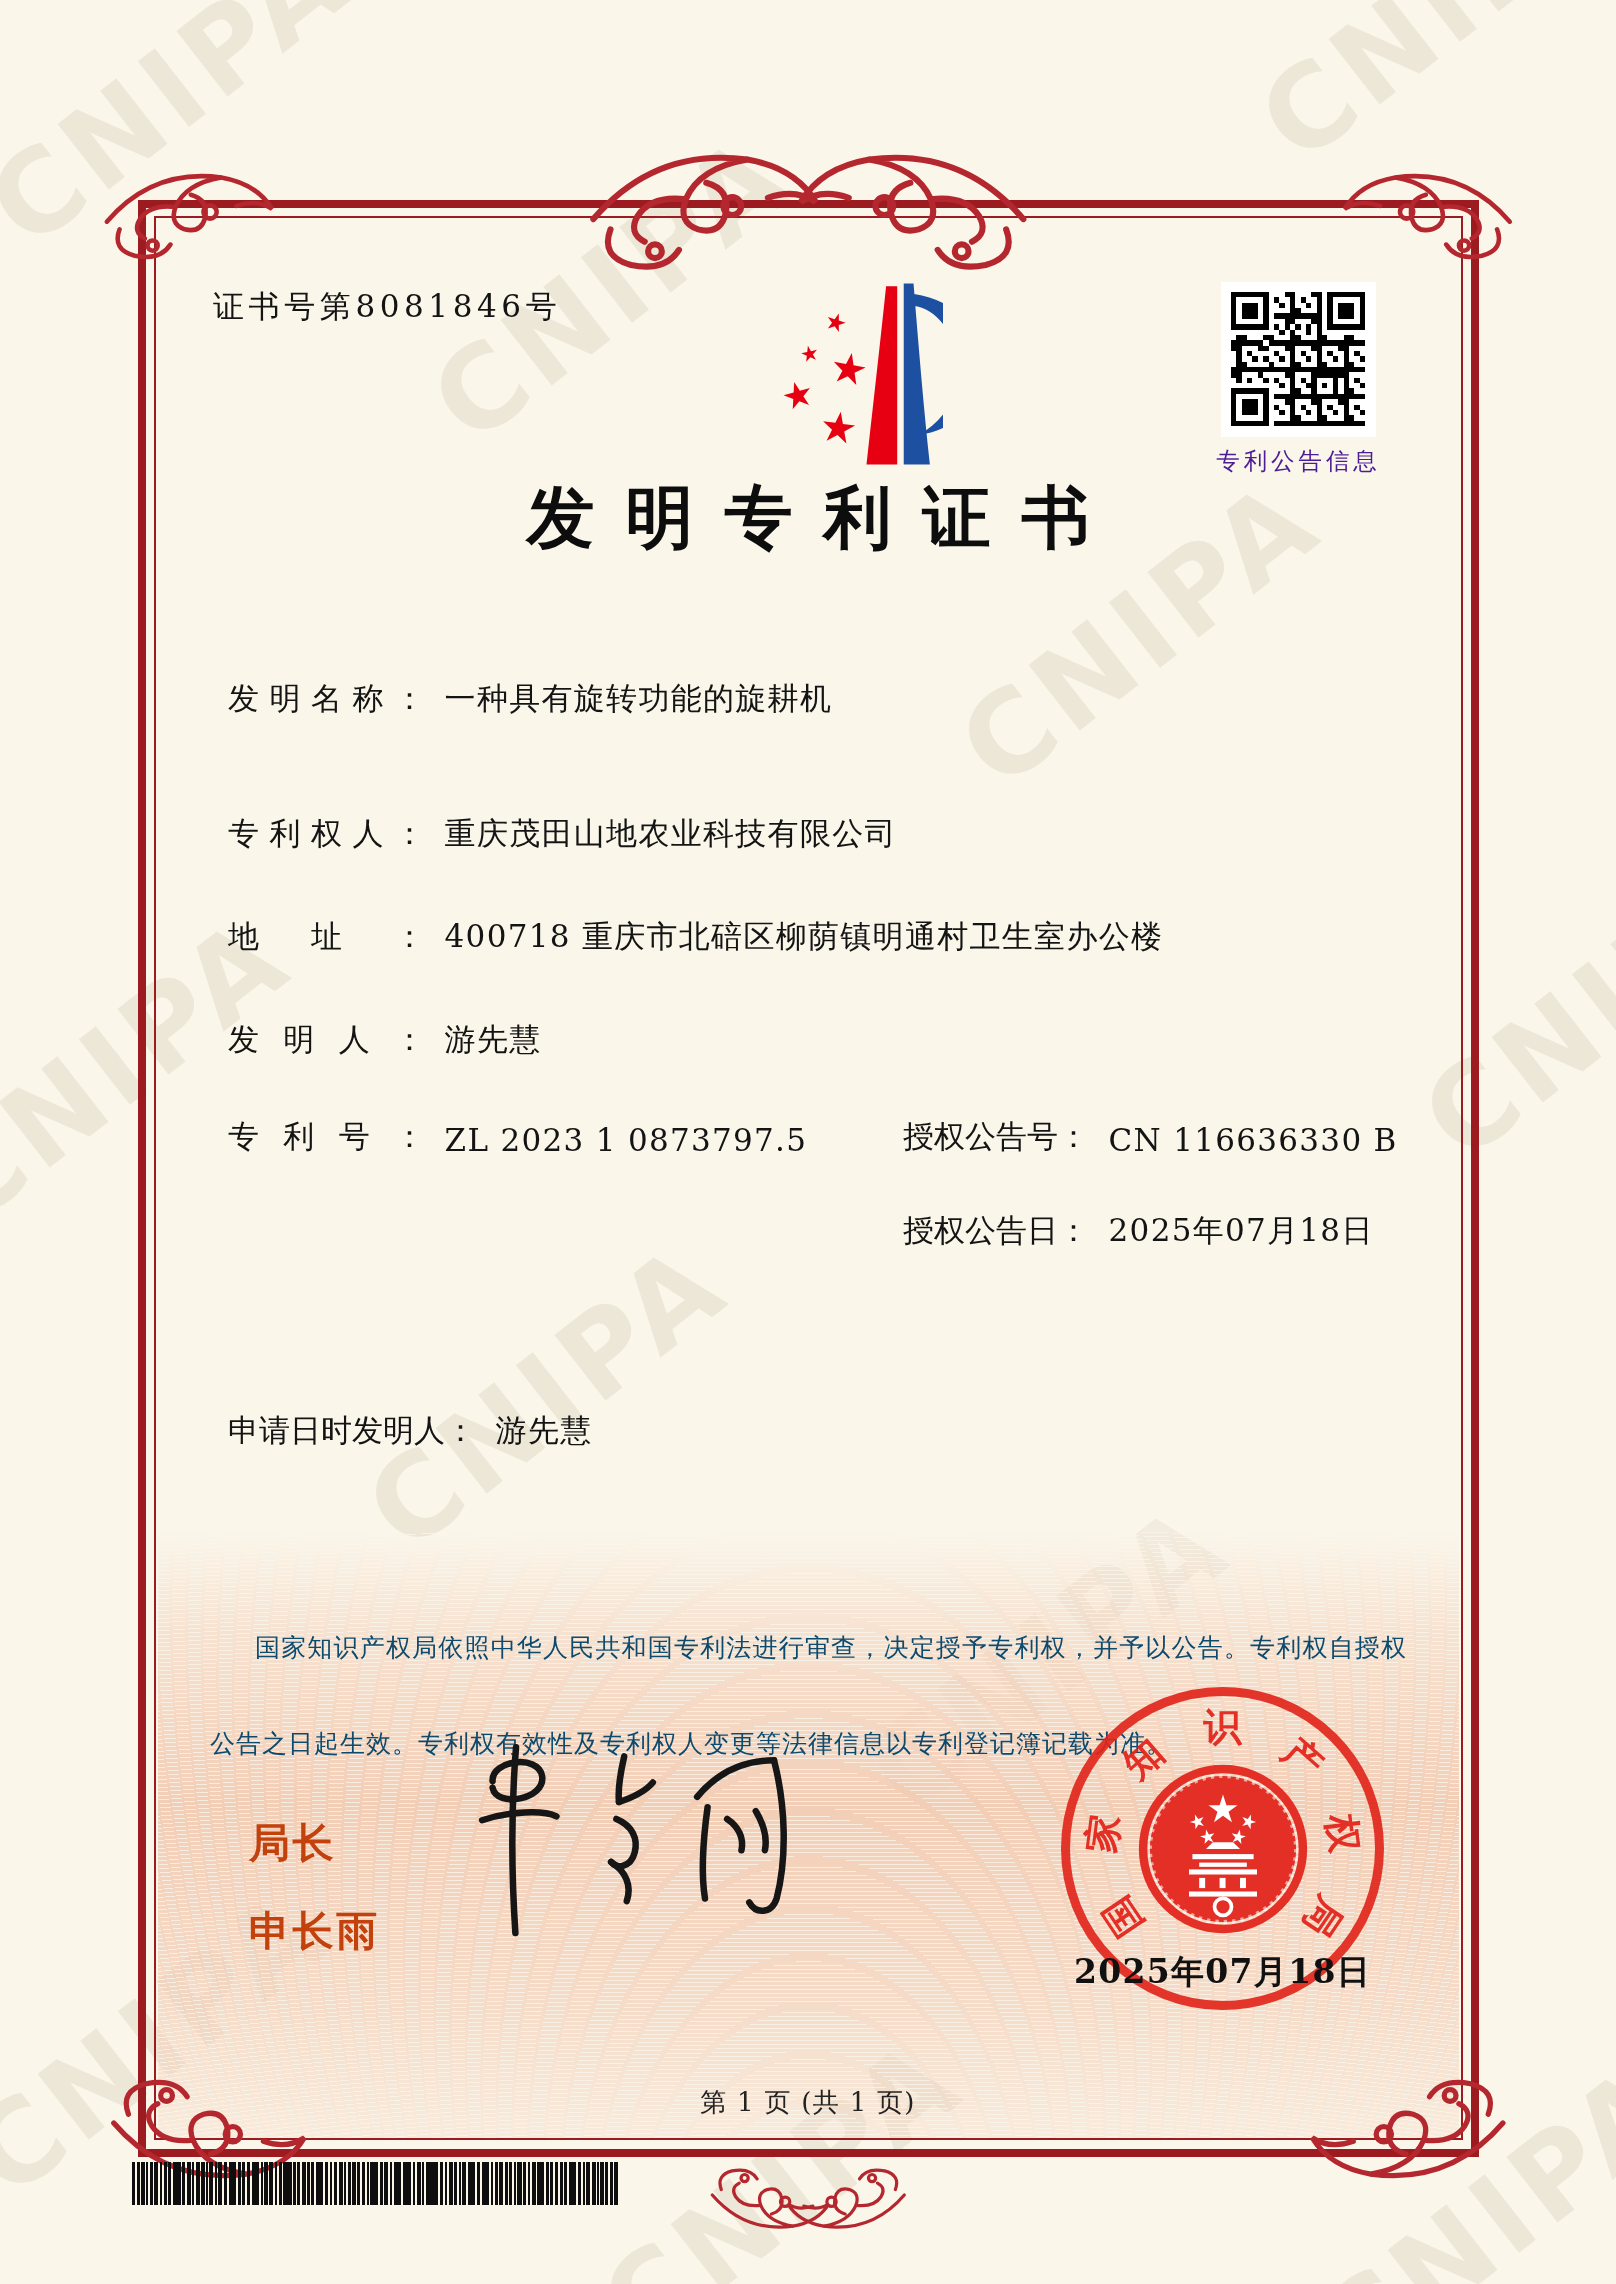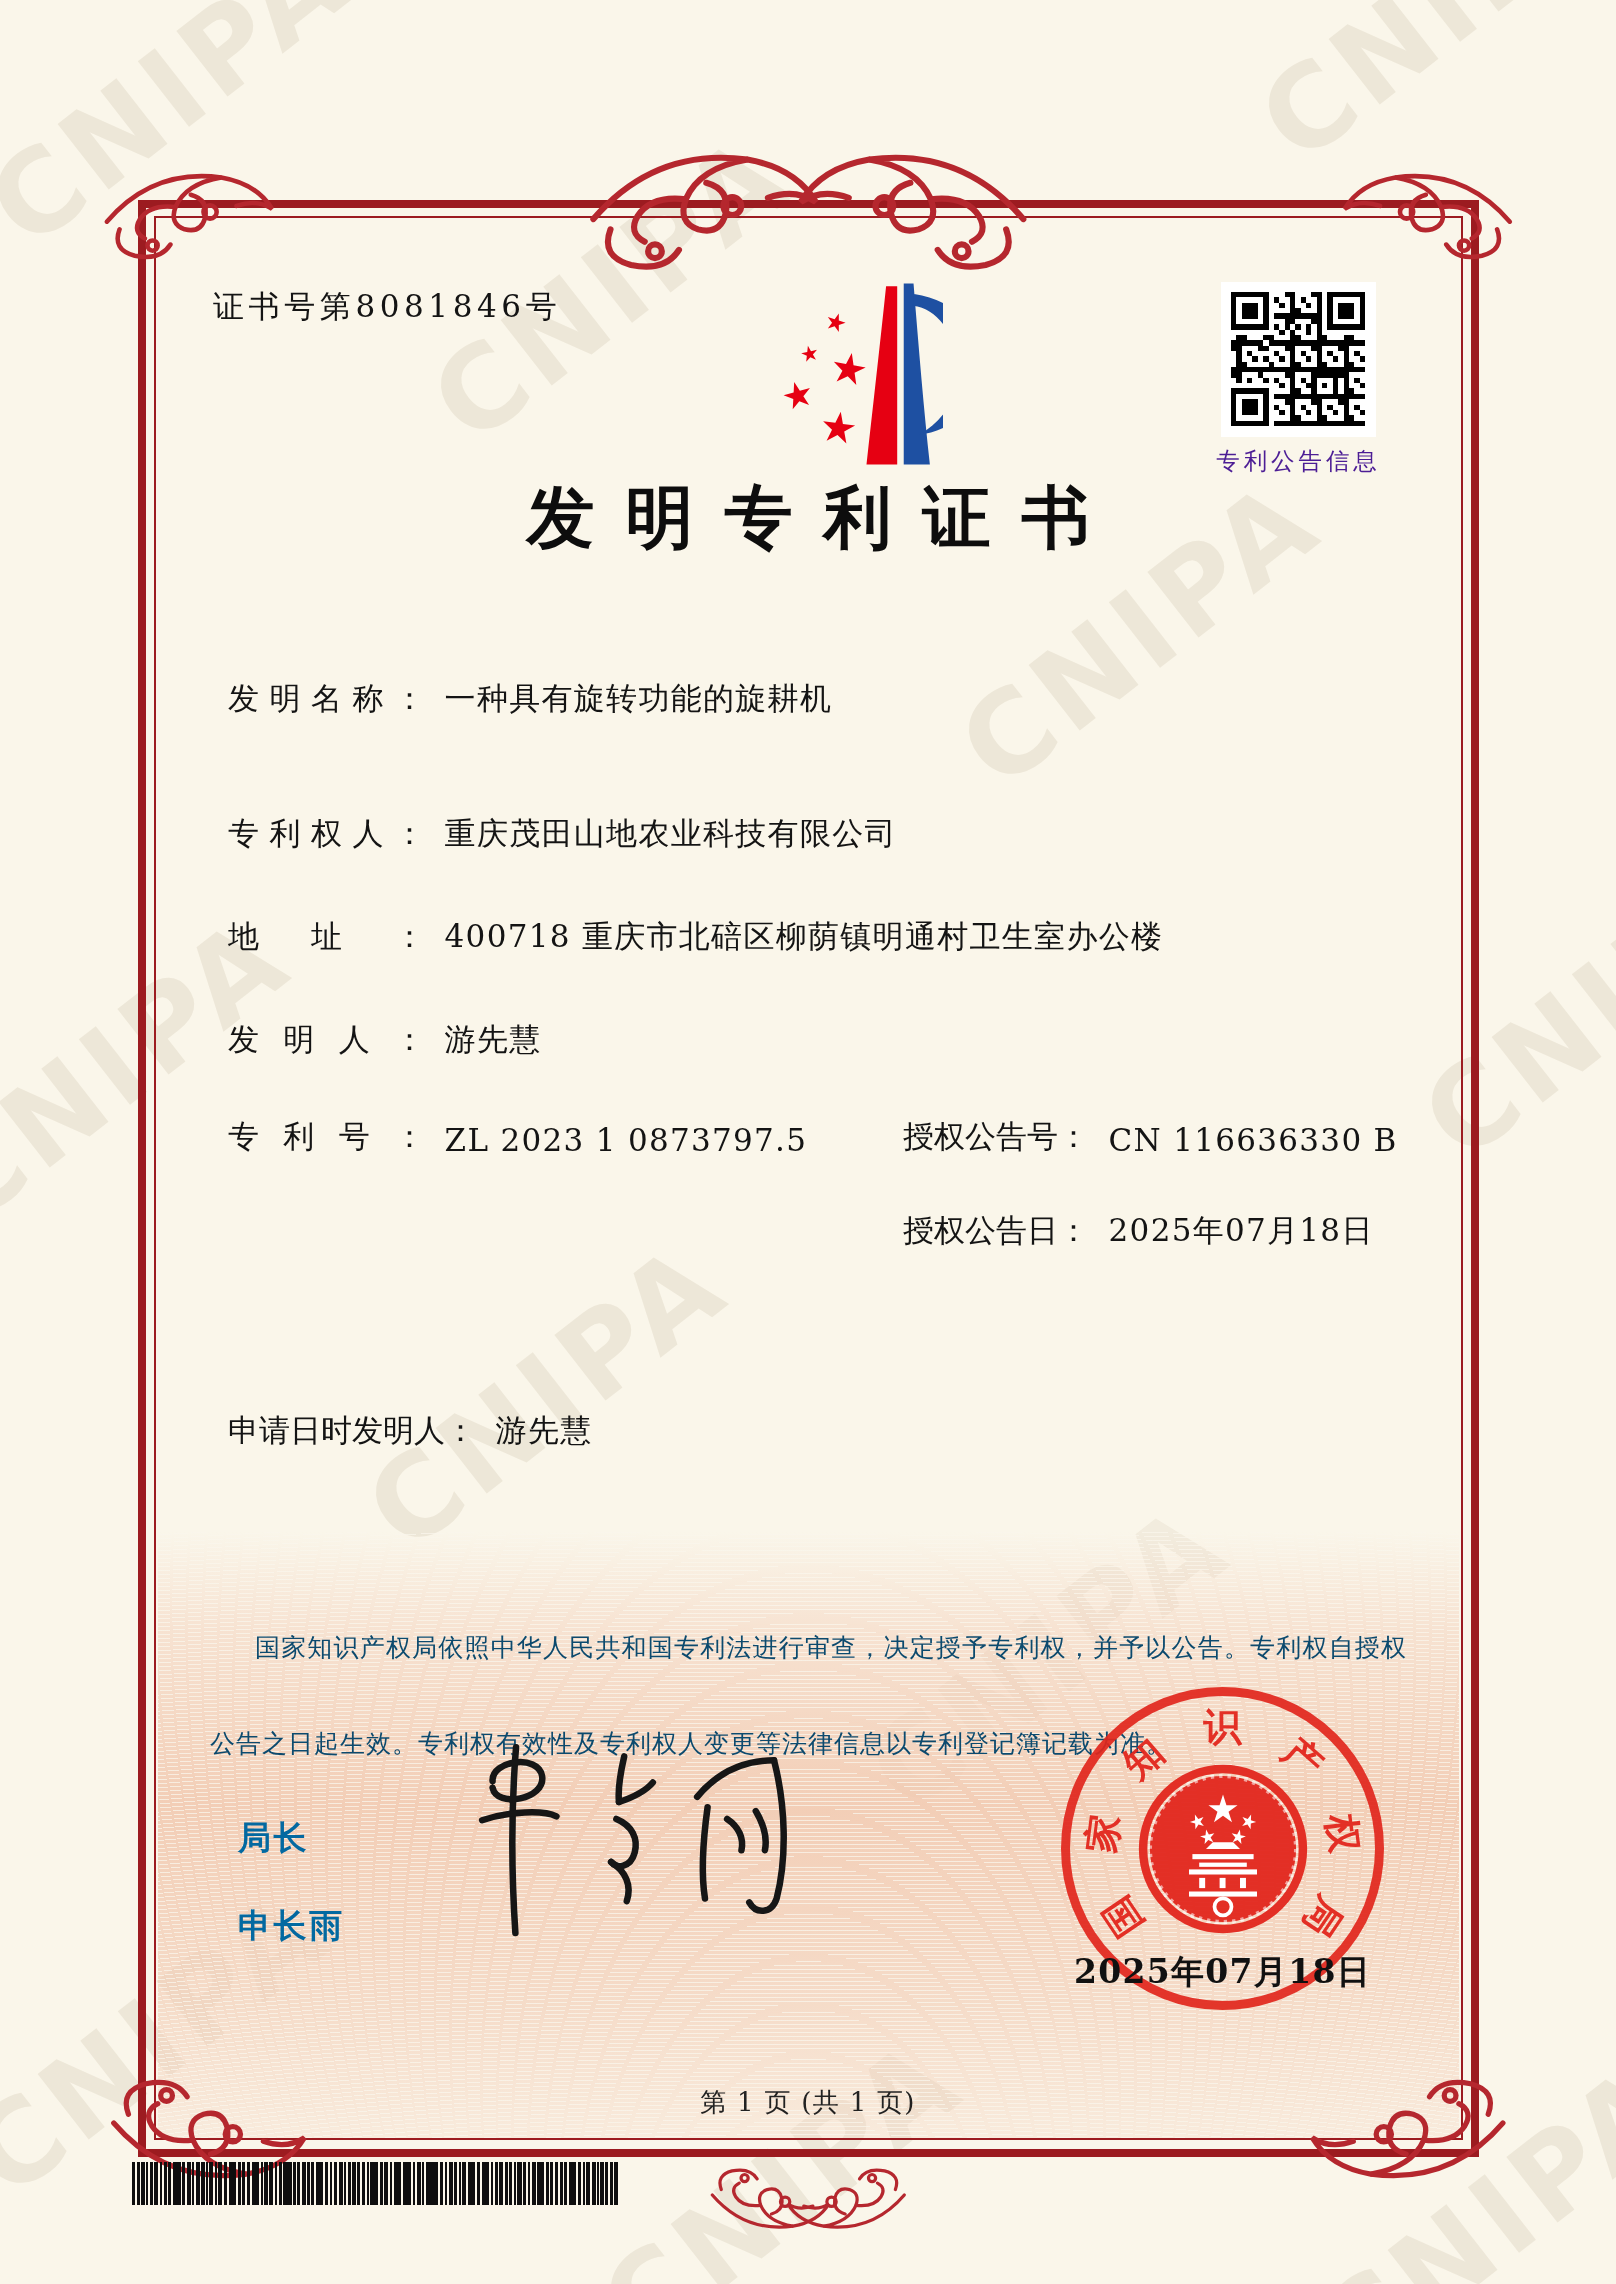--- a/index.html
+++ b/index.html
@@ -27,22 +27,22 @@
   .qr-panel svg{position:absolute;left:10.4px;top:10.4px;}
   .qr-label{left:1204px;top:445px;width:189px;text-align:center;font-size:23.5px;letter-spacing:3.9px;color:#4c1d95;}
   
   .frow{position:absolute;left:228px;font-size:31px;color:#141414;white-space:nowrap;}
   .jlabel{display:inline-block;width:197px;text-align:justify;text-align-last:justify;vertical-align:bottom;}
   .nlabel{display:inline-block;vertical-align:bottom;}
   .fval{margin-left:19.6px;letter-spacing:1.3px;}
   .col2{left:903px;}
   .para{left:210px;top:1600px;width:1197px;font-size:25px;line-height:96px;color:#0c4a6e;
         text-align:justify;text-indent:1.8em;letter-spacing:1px;}
-  .signer{left:238px;font-family:"DejaVu Sans","Liberation Sans",sans-serif;font-weight:bold;
-          font-size:33px;color:#0369a1;letter-spacing:2.6px;}
+  .signer{left:249px;font-family:"DejaVu Sans","Liberation Sans",sans-serif;font-weight:bold;
+          font-size:41px;color:#c2410c;letter-spacing:2.6px;}
   .footer{left:0;top:2085px;width:1616px;text-align:center;font-size:26px;color:#222;letter-spacing:1.3px;}
   
   .seal{left:1061px;top:1687px;width:323px;height:323px;}
   .seal-ring-border{position:absolute;left:0;top:0;width:323px;height:323px;border:9px solid rgba(225,38,28,.92);
                     border-radius:50%;box-sizing:border-box;}
   .seal-ring span{position:absolute;left:50%;top:50%;width:42px;height:42px;margin:-21px 0 0 -21px;
                   display:flex;align-items:center;justify-content:center;font-size:38px;font-weight:bold;
                   color:rgba(225,38,28,.95);}
   .seal-date{left:1061px;top:1950px;width:323px;text-align:center;font-size:33px;font-weight:600;color:#111;
              letter-spacing:1.3px;}

